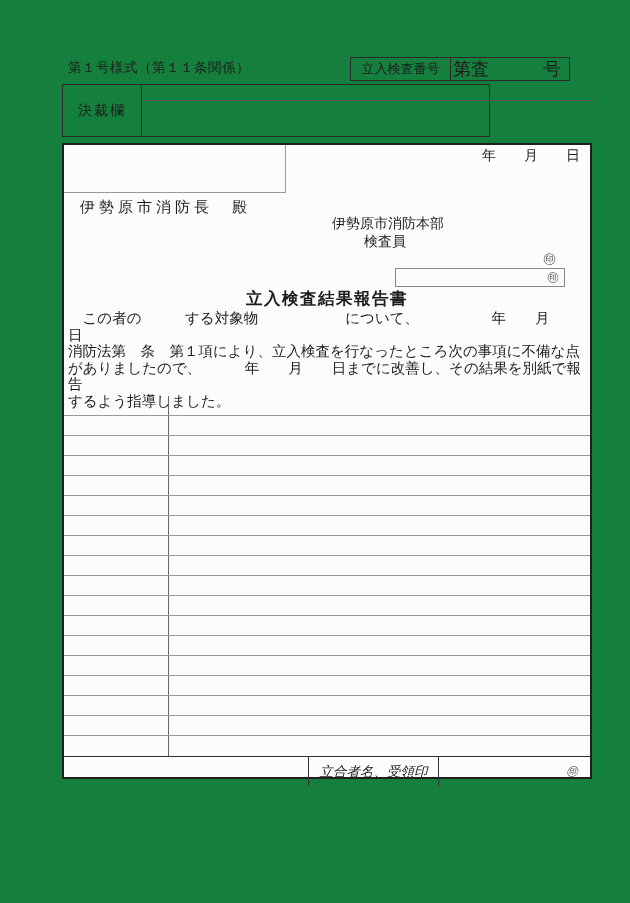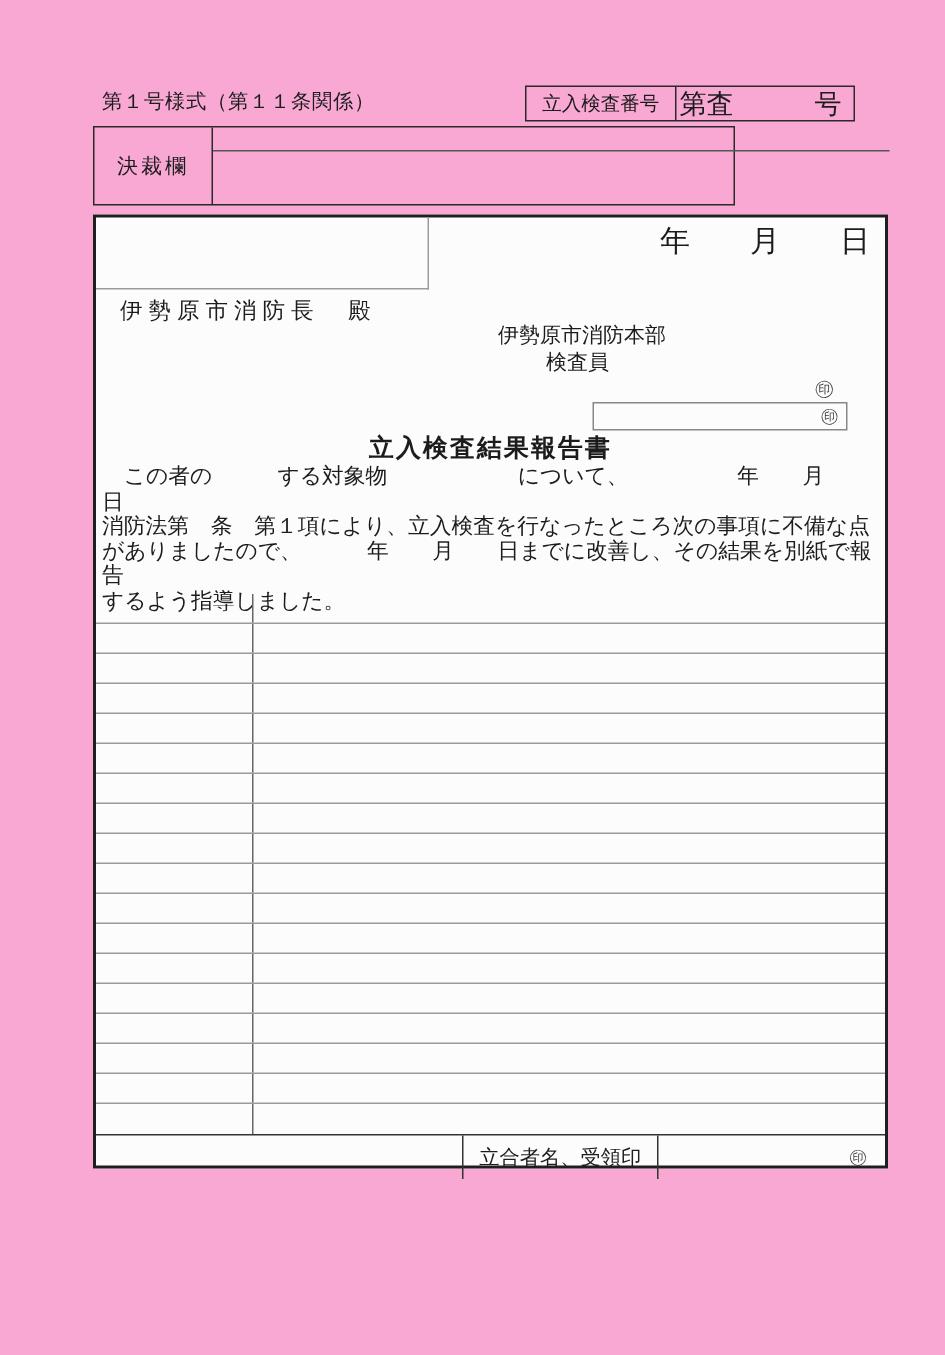--- a/index.html
+++ b/index.html
@@ -1,19 +1,19 @@
 <!DOCTYPE html>
 <html><head>
 <meta charset="utf-8">
 <style>
   * { margin:0; padding:0; box-sizing:border-box; }
   html,body { background:#fbfbfb; }
   .page {
     position:relative; width:630px; height:903px;
-    background:#f9a8d4; color:#1c1c1c;
+    background:#15803d; color:#1c1c1c;
     font-family:"Liberation Serif","DejaVu Serif",serif;
     overflow:hidden;
   }
   .form-number { position:absolute; left:68px; top:59px; font-size:13.5px; letter-spacing:.5px; }
 
   .insp-box { position:absolute; left:350px; top:57px; width:220px; height:24px;
     border:1px solid #2a2a2a; display:flex; }
   .insp-label { width:100px; border-right:1px solid #2a2a2a; font-size:13px;
     display:flex; align-items:center; justify-content:center; }
   .insp-value { flex:1; font-size:18px; display:flex; align-items:center;
@@ -25,42 +25,42 @@
     border-right:1px solid #2a2a2a; display:flex; align-items:center; justify-content:center;
     font-size:14px; letter-spacing:2px; }
   .approval-strip { position:absolute; left:79px; top:0; width:451px; height:16px;
     border-bottom:1px solid #555; }
   .approval-area { position:absolute; left:79px; top:16px; width:451px; height:36px; }
 
   .main-box { position:absolute; left:62px; top:143px; width:530px; height:636px;
     border:2px solid #1f1f1f; background:#fcfcfc; }
   .addressee-box { position:absolute; left:0; top:0; width:222px; height:48px;
     border-right:1px solid #9a9a9a; border-bottom:1px solid #9a9a9a; }
-  .date-line { position:absolute; top:2px; right:10px; font-size:20px; }
+  .date-line { position:absolute; top:2px; right:10px; font-size:14px; }
   .addressee { position:absolute; left:16px; top:53px; font-size:15px; letter-spacing:4px; }
   .sender-org { position:absolute; left:268px; top:70px; font-size:14px; }
   .sender-role { position:absolute; left:268px; top:88px; font-size:14px;margin-left:32px; }
   .seal-floating { position:absolute; top:105px; right:34px; font-size:13px; color:#333; }
   .examiner-seal-box { position:absolute; left:331px; top:123px; width:170px; height:19px;
     border:1px solid #888; display:flex; align-items:center; justify-content:flex-end;
     padding-right:5px; font-size:12px; color:#333; }
   .report-title { position:absolute; left:0; top:143px; width:100%; text-align:center;
     font-size:16.5px; font-weight:bold; letter-spacing:1.5px; }
   .report-body { position:absolute; left:4px; right:4px; top:165px;
     font-size:14.5px; line-height:16.6px; white-space:pre-line; }
   .guidance-header { position:absolute; left:0; top:232px; width:100%; height:19px;
     border-top:1px solid #333; border-bottom:1px solid #333;
     text-align:center; font-size:14px; line-height:18px; }
   .grid { position:absolute; left:0; top:251px; width:100%; height:360px; }
   .grid-row { height:20px; border-bottom:1px solid #9a9a9a; display:flex; }
   .grid-row:last-child { border-bottom:none; }
   .grid-left { width:105px; border-right:1px solid #666; height:100%; }
   .grid-right { flex:1; height:100%; }
   .footer-row { position:absolute; left:0; top:611px; width:100%; height:30px;
-    border-top:1px solid #333; display:flex; }
+    border-top:1px solid #333; display:flex;font-style:italic; }
   .footer-spacer { width:244px; }
   .witness-cell { width:131px; border-left:1px solid #333; border-right:1px solid #333;
     display:flex; align-items:center; justify-content:center; font-size:13.5px; }
   .footer-seal-cell { flex:1; display:flex; align-items:center; justify-content:flex-end;
     padding-right:12px; font-size:12px; color:#333; }
 </style>
 </head>
 <body>
 
 <div class="page">

